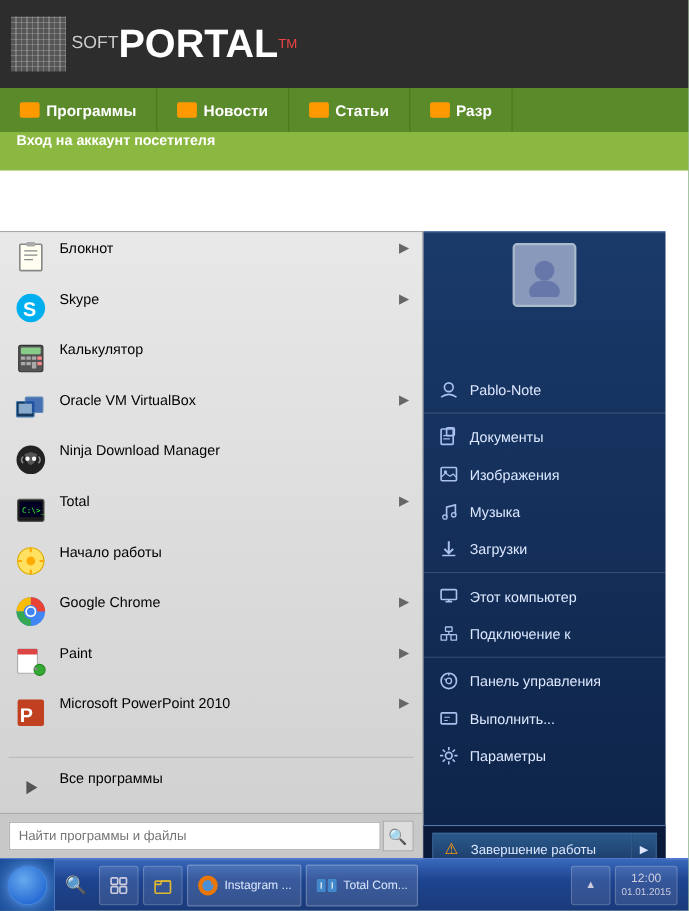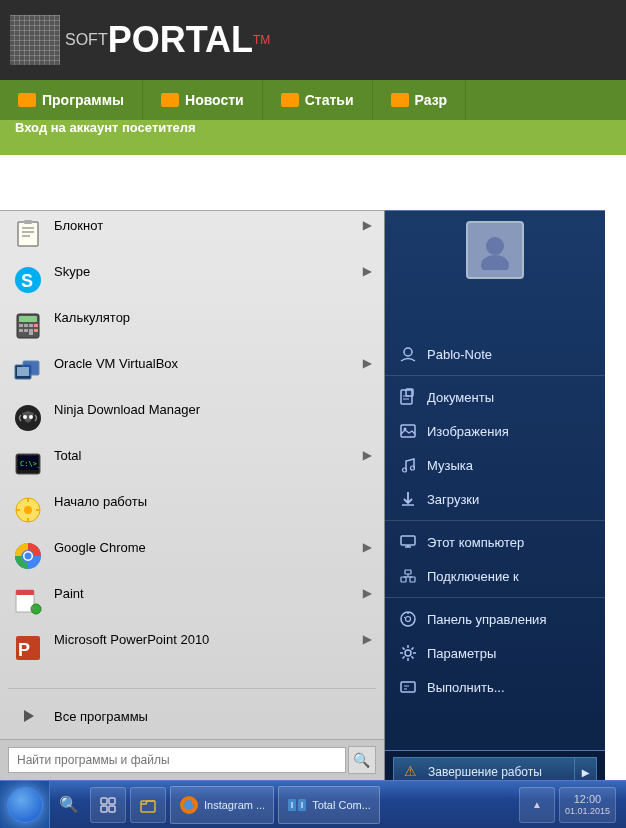--- a/index.html
+++ b/index.html
@@ -141,21 +141,21 @@
     }
 
     .divider-line {
       height: 1px;
       background: #bbb;
       margin: 4px 8px;
     }
 
     .all-programs-item {
       display: flex;
-      align-items: center;
+      align-items: flex-start;
       padding: 7px 12px;
       cursor: pointer;
     }
 
     .search-bar {
       background: #c8c8c8;
       padding: 6px 8px;
       display: flex;
       align-items: center;
       border-top: 1px solid #aaa;
@@ -680,36 +680,36 @@
             <circle cx="9" cy="9" r="2.5" fill="none" stroke="#aac0ee" stroke-width="1.2"></circle>
             <path d="M5 7 L7 9" stroke="#aac0ee" stroke-width="1"></path>
           </svg>
         </div>
         <span>Панель управления</span>
       </div>
 
       <div class="right-item">
         <div class="right-item-icon">
           <svg width="18" height="18" viewBox="0 0 18 18">
-            <circle cx="9" cy="9" r="3" fill="none" stroke="#aac0ee" stroke-width="1.5"></circle>
-            <path d="M9 1 L9 4 M9 14 L9 17 M1 9 L4 9 M14 9 L17 9 M3.5 3.5 L5.6 5.6 M12.4 12.4 L14.5 14.5 M14.5 3.5 L12.4 5.6 M5.6 12.4 L3.5 14.5" stroke="#aac0ee" stroke-width="1.5"></path>
-          </svg>
-        </div>
-        <span>Параметры</span>
-      </div>
-
-      <div class="right-item">
-        <div class="right-item-icon">
-          <svg width="18" height="18" viewBox="0 0 18 18">
             <rect x="2" y="4" width="14" height="10" rx="1" fill="none" stroke="#aac0ee" stroke-width="1.5"></rect>
             <line x1="5" y1="8" x2="10" y2="8" stroke="#aac0ee" stroke-width="1"></line>
             <line x1="5" y1="11" x2="8" y2="11" stroke="#aac0ee" stroke-width="1"></line>
           </svg>
         </div>
         <span>Выполнить...</span>
+      </div>
+
+      <div class="right-item">
+        <div class="right-item-icon">
+          <svg width="18" height="18" viewBox="0 0 18 18">
+            <circle cx="9" cy="9" r="3" fill="none" stroke="#aac0ee" stroke-width="1.5"></circle>
+            <path d="M9 1 L9 4 M9 14 L9 17 M1 9 L4 9 M14 9 L17 9 M3.5 3.5 L5.6 5.6 M12.4 12.4 L14.5 14.5 M14.5 3.5 L12.4 5.6 M5.6 12.4 L3.5 14.5" stroke="#aac0ee" stroke-width="1.5"></path>
+          </svg>
+        </div>
+        <span>Параметры</span>
       </div>
 
     </div>
 
     <div class="shutdown-bar">
       <div class="shutdown-btn">
         <span class="shutdown-icon">⚠</span>
         <span>Завершение работы</span>
       </div>
       <div class="shutdown-arrow-btn">▶</div>

